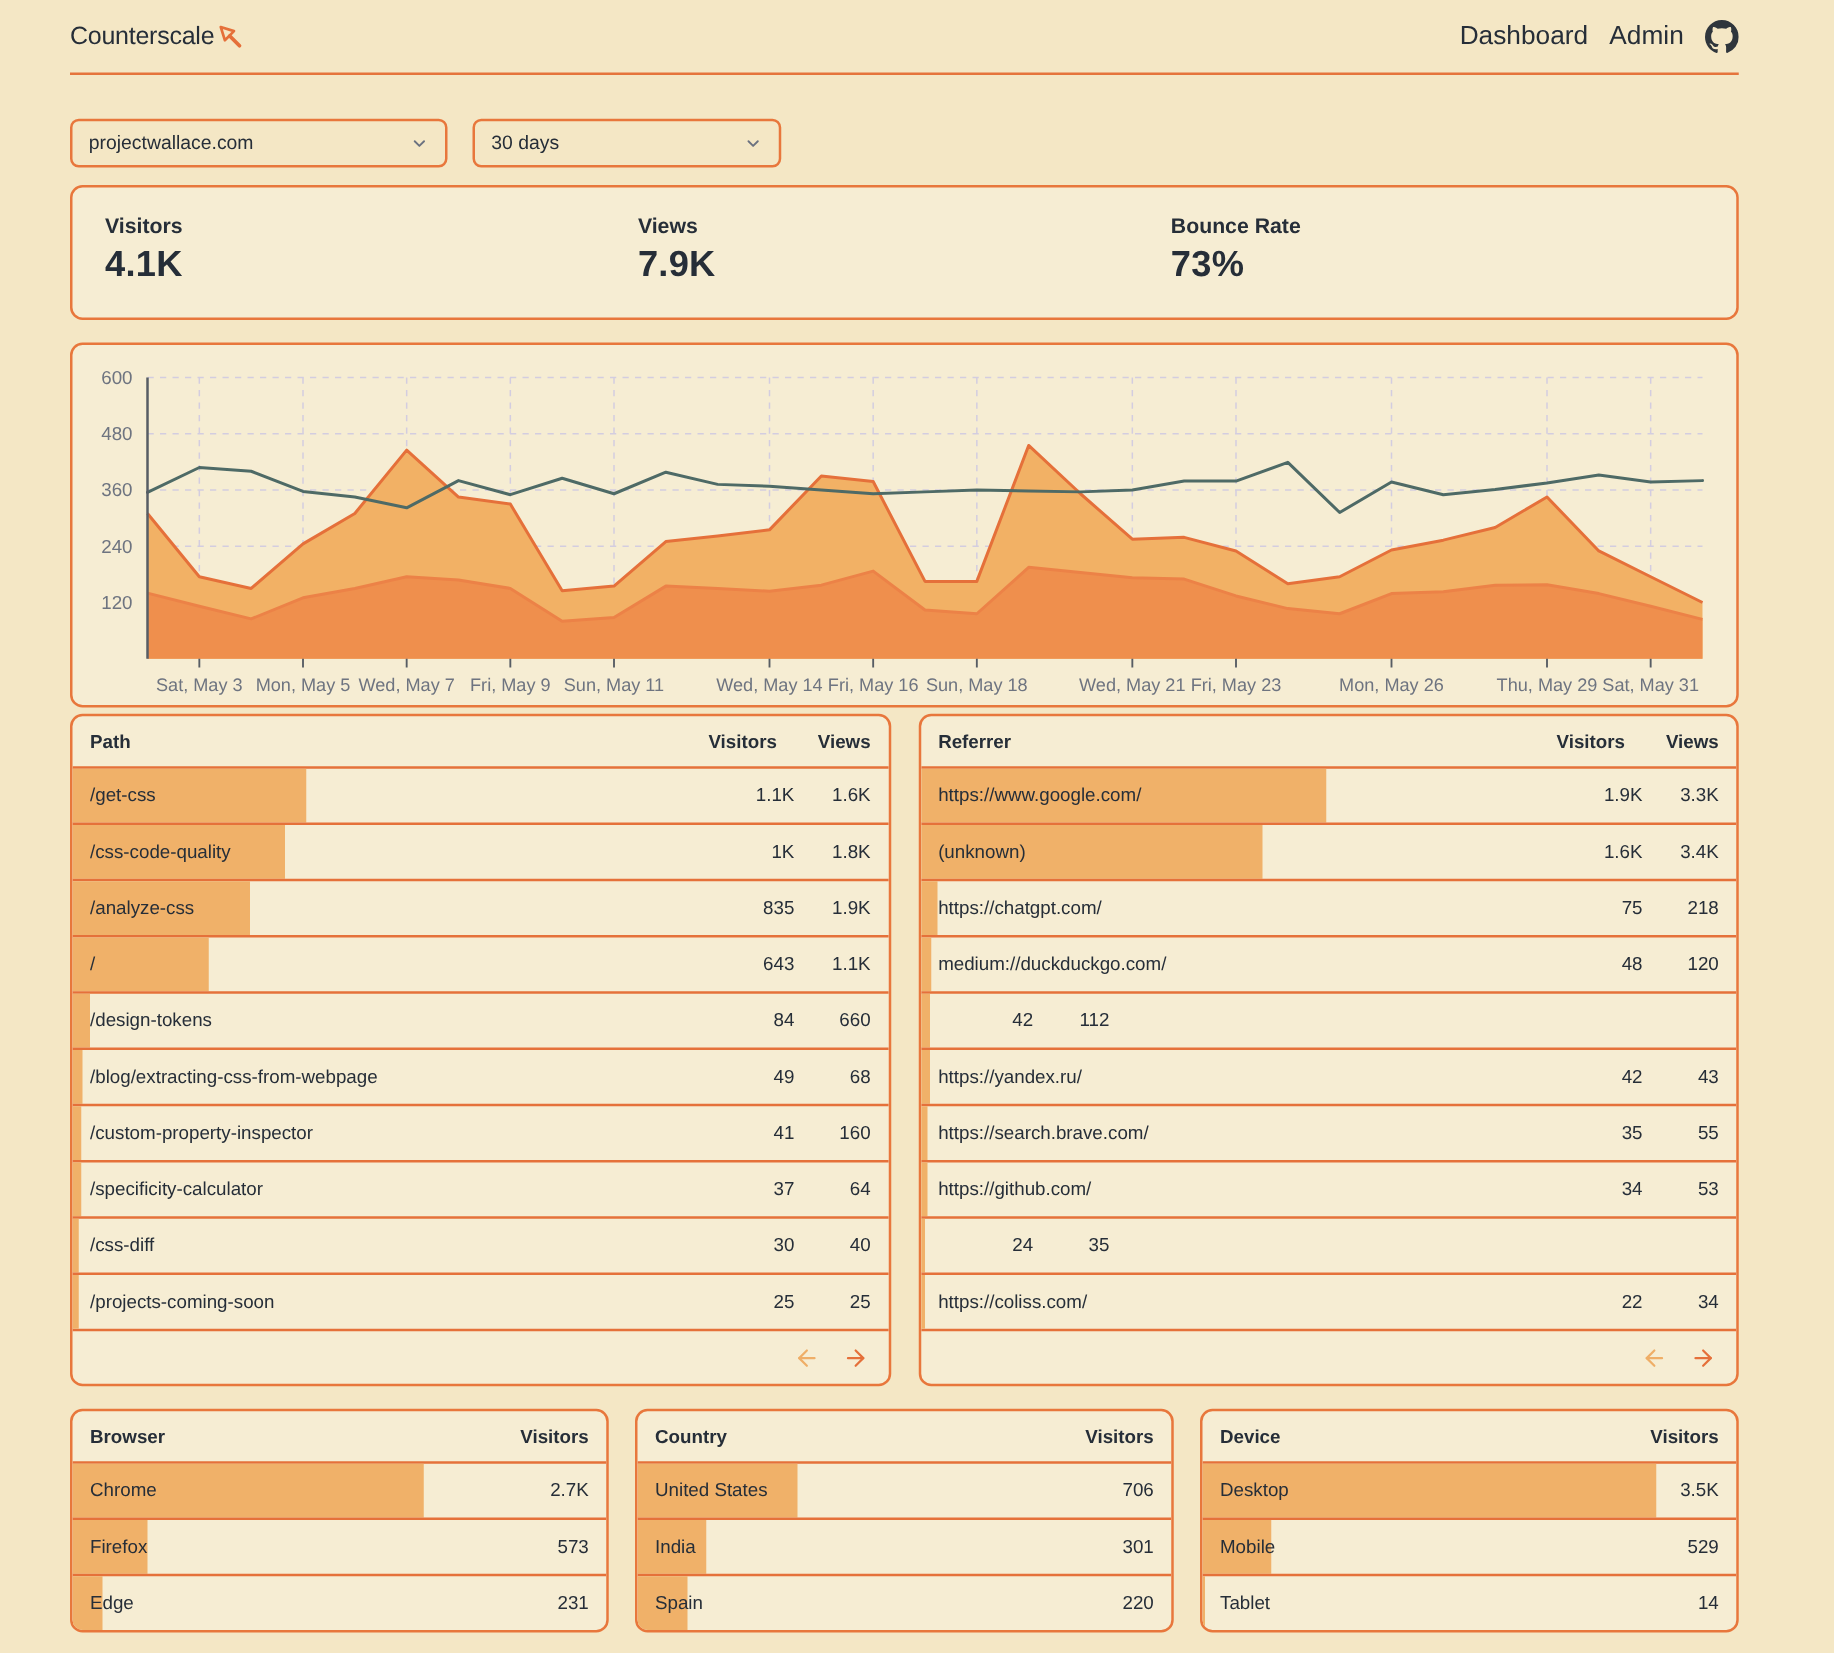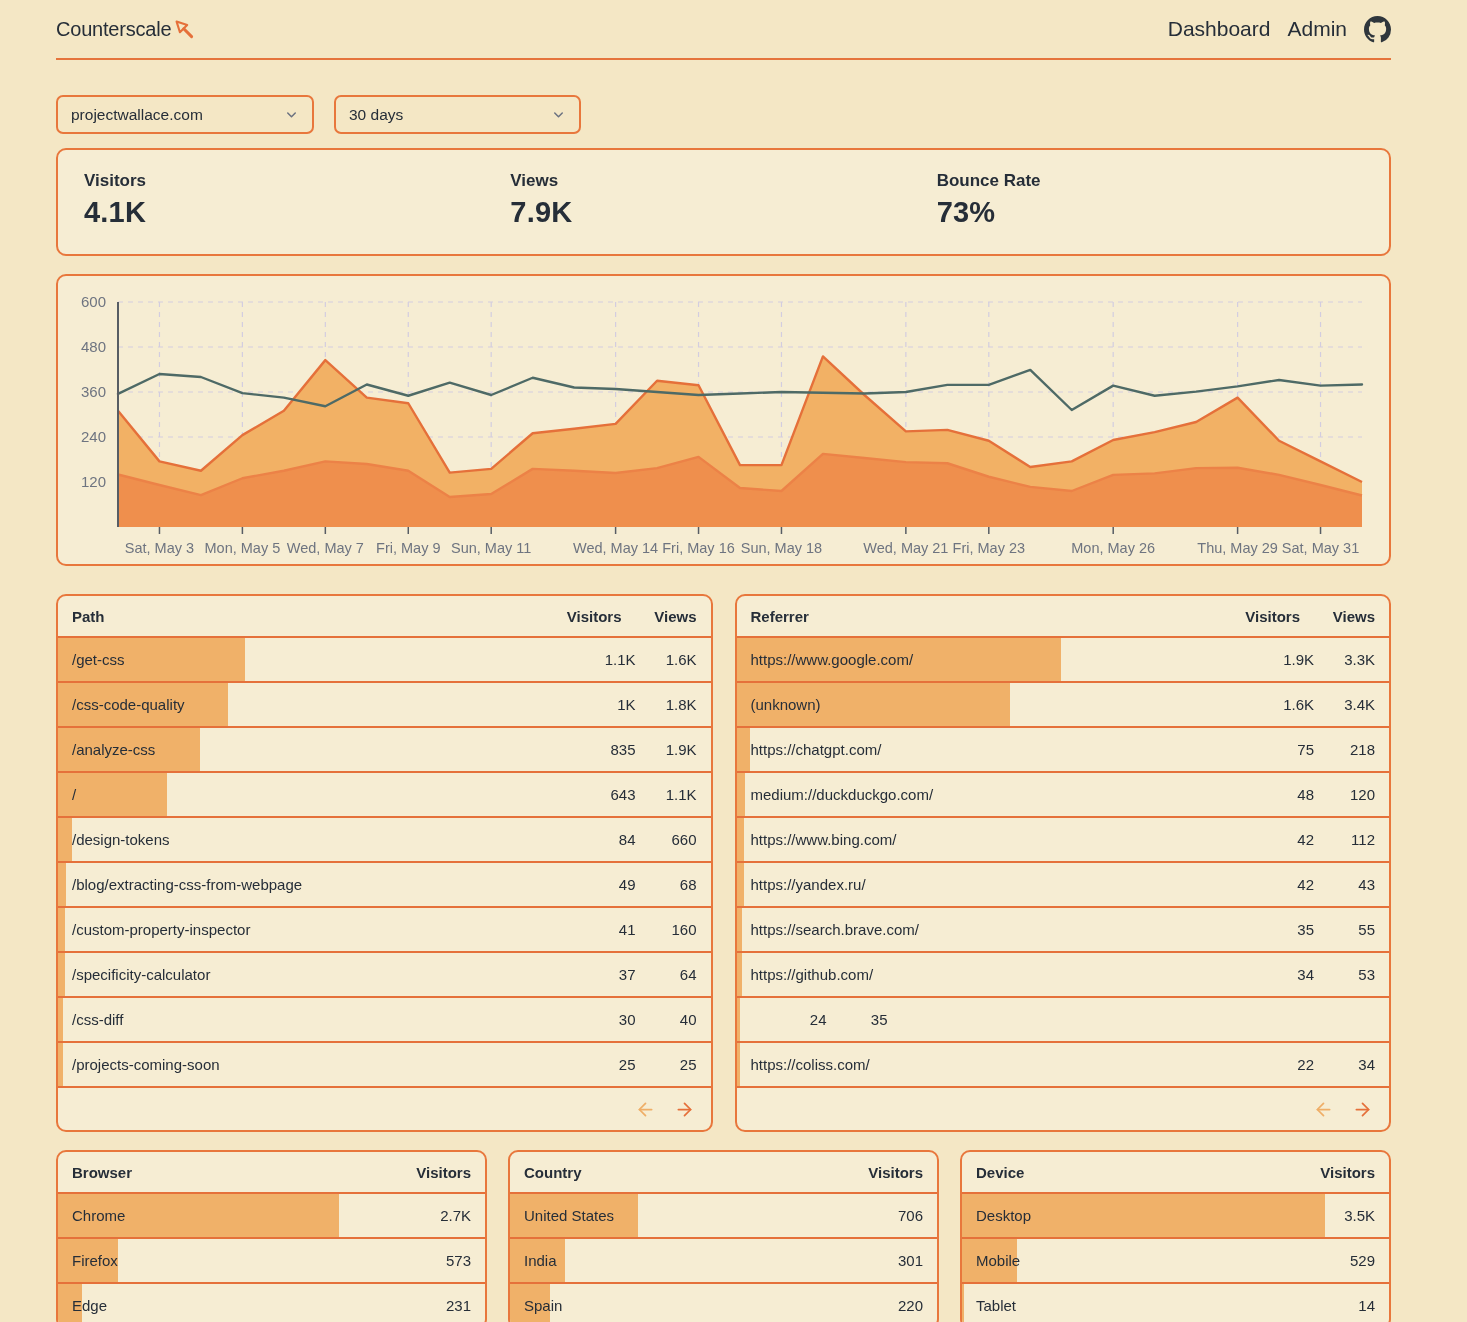--- a/index.html
+++ b/index.html
@@ -24,35 +24,35 @@
   .gh { display: flex; align-items: center; }
 
   
   .filters { margin-top: 35px; display: flex; gap: 20px; }
   .select {
     display: flex; align-items: center; justify-content: space-between;
     height: 39px; padding: 0 13px;
     background: transparent; border: 2px solid #e8773c; border-radius: 7px;
     font-size: 15.5px; color: #262e38; font-family: inherit; cursor: pointer;
   }
-  .select.site { width: 258px; }
+  .select.site { width: 302px; }
   .select.range { width: 247px; }
 
   
   .card { background: #f6edd3; border: 2px solid #e8773c; border-radius: 10px; }
 
   .stats { margin-top: 14px; display: grid; grid-template-columns: 1fr 1fr 1fr; padding: 21px 26px 25px; }
   .stat-label { font-size: 17px; font-weight: 600; }
   .stat-value { font-size: 29px; font-weight: 700; margin-top: 5px; letter-spacing: 0.2px; }
 
   .chart-card { margin-top: 18px; height: 292px; overflow: hidden; }
   #chart-slot { width: 100%; height: 288px; }
 
   
-  .tables-row { margin-top: 28px; display: grid; grid-template-columns: 1fr 1fr; gap: 22px; align-items: stretch; }
+  .tables-row { margin-top: 5px; display: grid; grid-template-columns: 1fr 1fr; gap: 22px; align-items: stretch; }
   .tables-row.three { margin-top: 18px; grid-template-columns: 1fr 1fr 1fr; gap: 21px; }
   .table-card { overflow: hidden; display: flex; flex-direction: column; }
   .thead { display: flex; padding: 12px 14px 11px; font-size: 15px; font-weight: 600; }
   .thead .hlabel { flex: 1; }
   .hnum { width: 90px; text-align: right; }
   .hnum.views { width: 75px; }
   .trow {
     position: relative; display: flex; align-items: flex-start;
     border-top: 2px solid #e5713a; font-size: 15px; cursor: pointer;
   }
@@ -290,21 +290,20 @@
           <span class="tnum views">218</span>
         </div>
       <div class="trow">
           <div class="bar" style="width: 1.3%;"></div>
           <span class="tlabel">medium://duckduckgo.com/</span>
           <span class="tnum">48</span>
           <span class="tnum views">120</span>
         </div>
       <div class="trow">
           <div class="bar" style="width: 1.1%;"></div>
-          <span class="tlabel">https://www.bing.com/</span>
           <span class="tnum">42</span>
           <span class="tnum views">112</span>
         </div>
       <div class="trow">
           <div class="bar" style="width: 1.1%;"></div>
           <span class="tlabel">https://yandex.ru/</span>
           <span class="tnum">42</span>
           <span class="tnum views">43</span>
         </div>
       <div class="trow">

